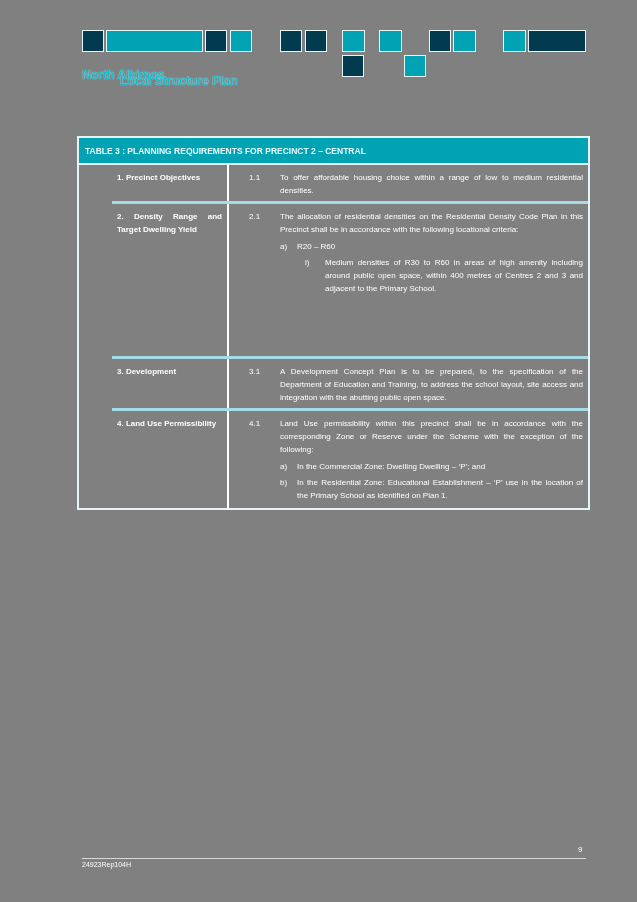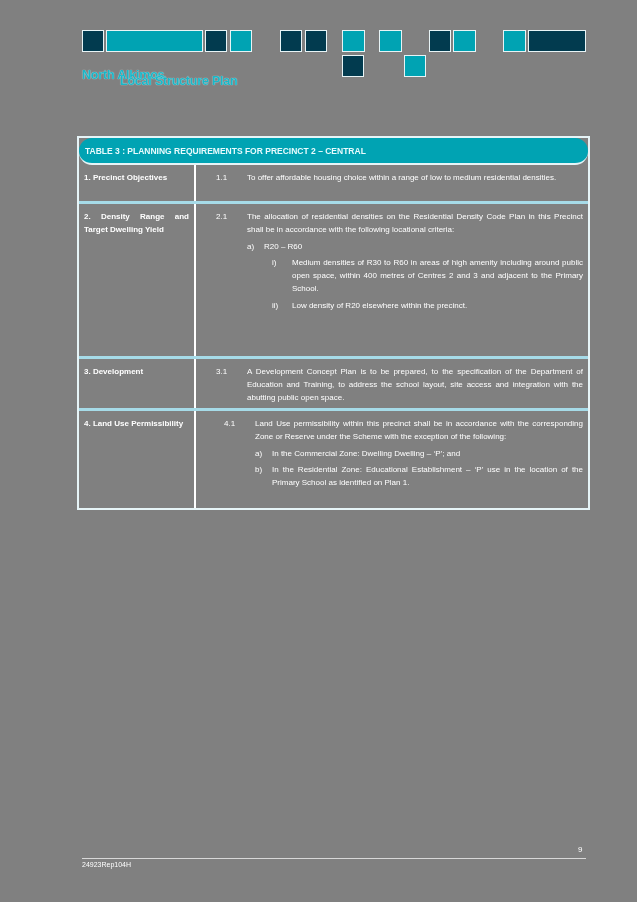--- a/index.html
+++ b/index.html
@@ -12,23 +12,23 @@
     color: #ffffff;
   }
   .blk { position: absolute; box-sizing: border-box; border: 1px solid #e8f4f6; }
   .blk.dark { background: #023b4f; }
   .blk.teal { background: #00a3b3; }
   .brand { position: absolute; left: 82px; font-weight: bold; font-size: 12.5px; color: #19b6c7; letter-spacing: -0.2px; text-shadow: 0 0 1px #e8f8fa; }
   .brand.l1 { top: 68px; }
   .brand.l2 { top: 74px; padding-left: 38px; }
 
   .tbl { position: absolute; left: 77px; top: 136px; width: 513px; border: 2px solid #e6f4f7; box-sizing: border-box; }
-  .tbl-head { background: #00a3b3; height: 25px; display: flex; align-items: center; padding-left: 6px; font-size: 8.5px; font-weight: bold; color: #e8fbfd; border-bottom: 2px solid #e6f4f7; border-radius: 13px; }
-  .row { display: flex; border-bottom: 3px solid #a6dbe8; position: relative; }
-  .row:last-child { border-bottom: none; gap: 8px; }
+  .tbl-head { background: #00a3b3; height: 25px; display: flex; align-items: center; padding-left: 6px; font-size: 8.5px; font-weight: bold; color: #e8fbfd; border-bottom: 2px solid #e6f4f7; }
+  .row { display: flex; border-bottom: 3px solid #a6dbe8; position: relative; margin-left: 33px; }
+  .row:last-child { border-bottom: none; }
   .c1 { width: 117px; box-sizing: border-box; border-right: 2px solid #ffffff; padding: 6px 5px; font-size: 8px; font-weight: bold; line-height: 13px; text-align: justify; }
   .c2 { flex: 1; padding: 6px 5px 6px 20px; font-size: 8px; line-height: 13px; }
   .clause { display: flex; margin-bottom: 4px; }
   .clause .num { width: 31px; flex: none; }
   .clause .txt { flex: 1; text-align: justify; }
   .sub { display: flex; margin: 2px 0 3px 31px; }
   .sub .mk { width: 17px; flex: none; }
   .sub .txt { flex: 1; text-align: justify; }
   .subsub { display: flex; margin: 2px 0 4px 56px; }
   .subsub .mk { width: 20px; flex: none; }
@@ -82,24 +82,20 @@
         <span class="txt">The allocation of residential densities on the Residential Density Code Plan in this Precinct shall be in accordance with the following locational criteria:</span>
       </div>
       <div class="sub">
         <span class="mk">a)</span>
         <span class="txt">R20 – R60</span>
       </div>
       <div class="subsub">
         <span class="mk">i)</span>
         <span class="txt">Medium densities of R30 to R60 in areas of high amenity including around public open space, within 400 metres of Centres 2 and 3 and adjacent to the Primary School.</span>
       </div>
-      <div class="subsub">
-        <span class="mk">ii)</span>
-        <span class="txt">Low density of R20 elsewhere within the precinct.</span>
-      </div>
     </div>
   </div>
 
   <div class="row" style="height:49px">
     <div class="c1">3. Development</div>
     <div class="c2">
       <div class="clause">
         <span class="num">3.1</span>
         <span class="txt">A Development Concept Plan is to be prepared, to the specification of the Department of Education and Training, to address the school layout, site access and integration with the abutting public open space.</span>
       </div>

